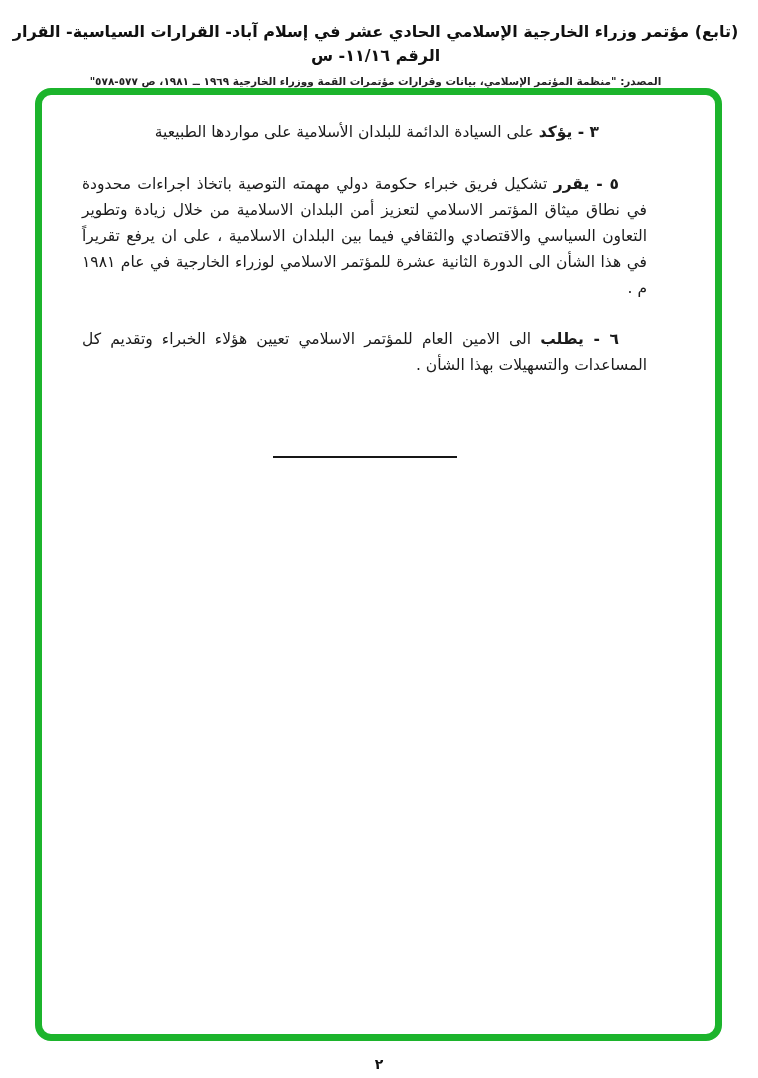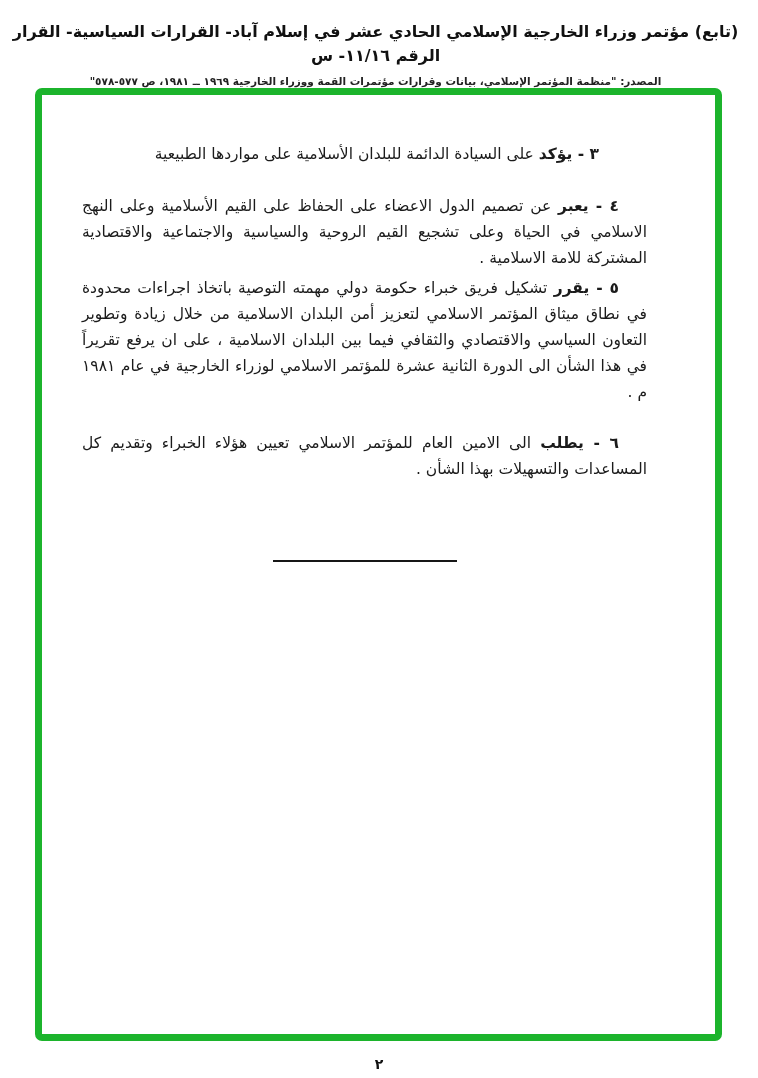--- a/index.html
+++ b/index.html
@@ -32,23 +32,23 @@
     line-height: 16px;
     color: #222;
   }
 
   
   .content-box {
     position: absolute;
     left: 35px; top: 88px;
     width: 687px; height: 953px;
     border: 7px solid #1cb42c;
-    border-radius: 7px;
+    border-radius: 16px;
     background: #ffffff;
-    padding: 46px 68px 0 40px;
+    padding: 24px 68px 0 40px;
   }
 
   .body-text p {
     font-size: 15.5px;
     line-height: 26px;
     text-align: justify;
     color: #1b1b1b;
   }
   .body-text .para-3 { text-indent: 48px; margin-bottom: 26px; text-align: right; }
   .body-text .para-4 { text-indent: 28px; margin-bottom: 4px; }
@@ -82,21 +82,20 @@
   <header class="doc-header">
     <div class="line1">(تابع) مؤتمر وزراء الخارجية الإسلامي الحادي عشر في إسلام آباد- القرارات السياسية- القرار الرقم ١١/١٦- س</div>
     <div class="line2">المصدر: "منظمة المؤتمر الإسلامي، بيانات وقرارات مؤتمرات القمة ووزراء الخارجية ١٩٦٩ ــ ١٩٨١، ص ٥٧٧-٥٧٨"</div>
   </header>
 
   <section class="content-box">
     <div class="body-text">
 
       <p class="para-3"><b>٣ - </b><b>يؤكد</b><span> على السيادة الدائمة للبلدان الأسلامية على مواردها الطبيعية</span></p>
 
-      <p class="para-4"><b>٤ - </b><b>يعبر</b><span> عن تصميم الدول الاعضاء على الحفاظ على القيم الأسلامية وعلى النهج الاسلامي في الحياة وعلى تشجيع القيم الروحية والسياسية والاجتماعية والاقتصادية المشتركة للامة الاسلامية .</span></p>
 
       <p class="para-5"><b>٥ - </b><b>يقرر</b><span> تشكيل فريق خبراء حكومة دولي مهمته التوصية باتخاذ اجراءات محدودة في نطاق ميثاق المؤتمر الاسلامي لتعزيز أمن البلدان الاسلامية من خلال زيادة وتطوير التعاون السياسي والاقتصادي والثقافي فيما بين البلدان الاسلامية ، على ان يرفع تقريراً في هذا الشأن الى الدورة الثانية عشرة للمؤتمر الاسلامي لوزراء الخارجية في عام ١٩٨١ م .</span></p>
 
       <p class="para-6"><b>٦ - </b><b>يطلب</b><span> الى الامين العام للمؤتمر الاسلامي تعيين هؤلاء الخبراء وتقديم كل المساعدات والتسهيلات بهذا الشأن .</span></p>
 
       <hr class="section-divider">
     </div>
   </section>
 
   <footer class="page-number">٢</footer>

